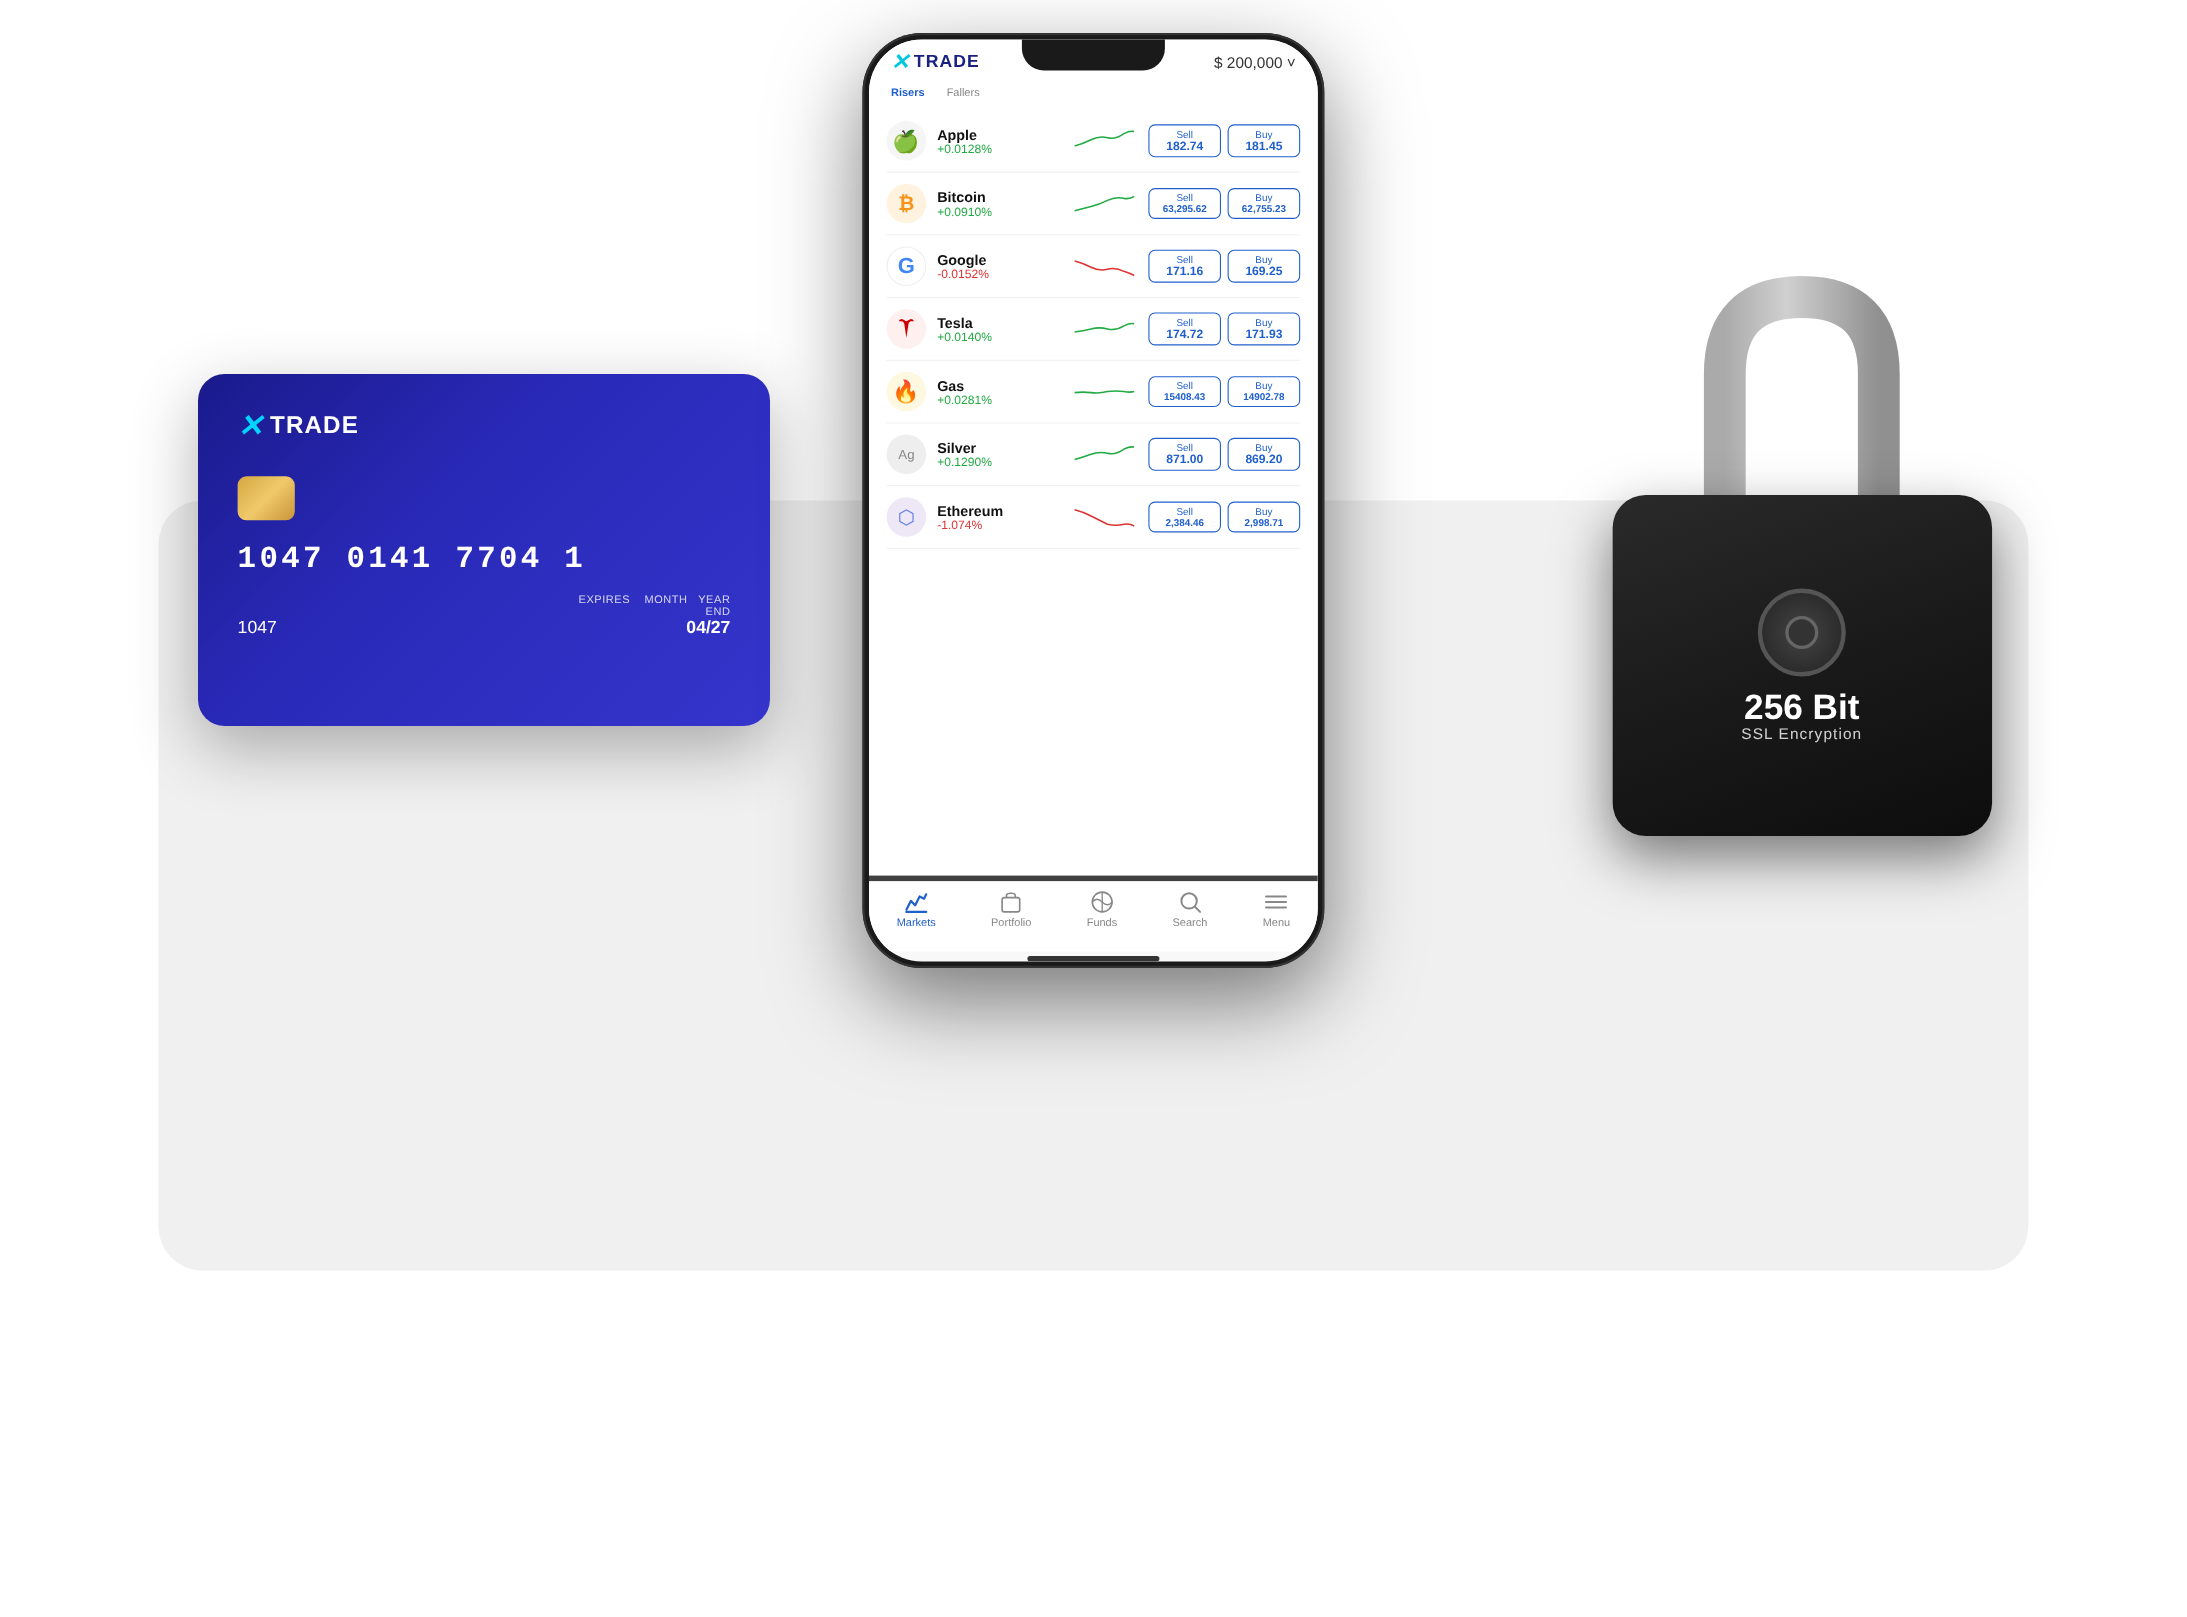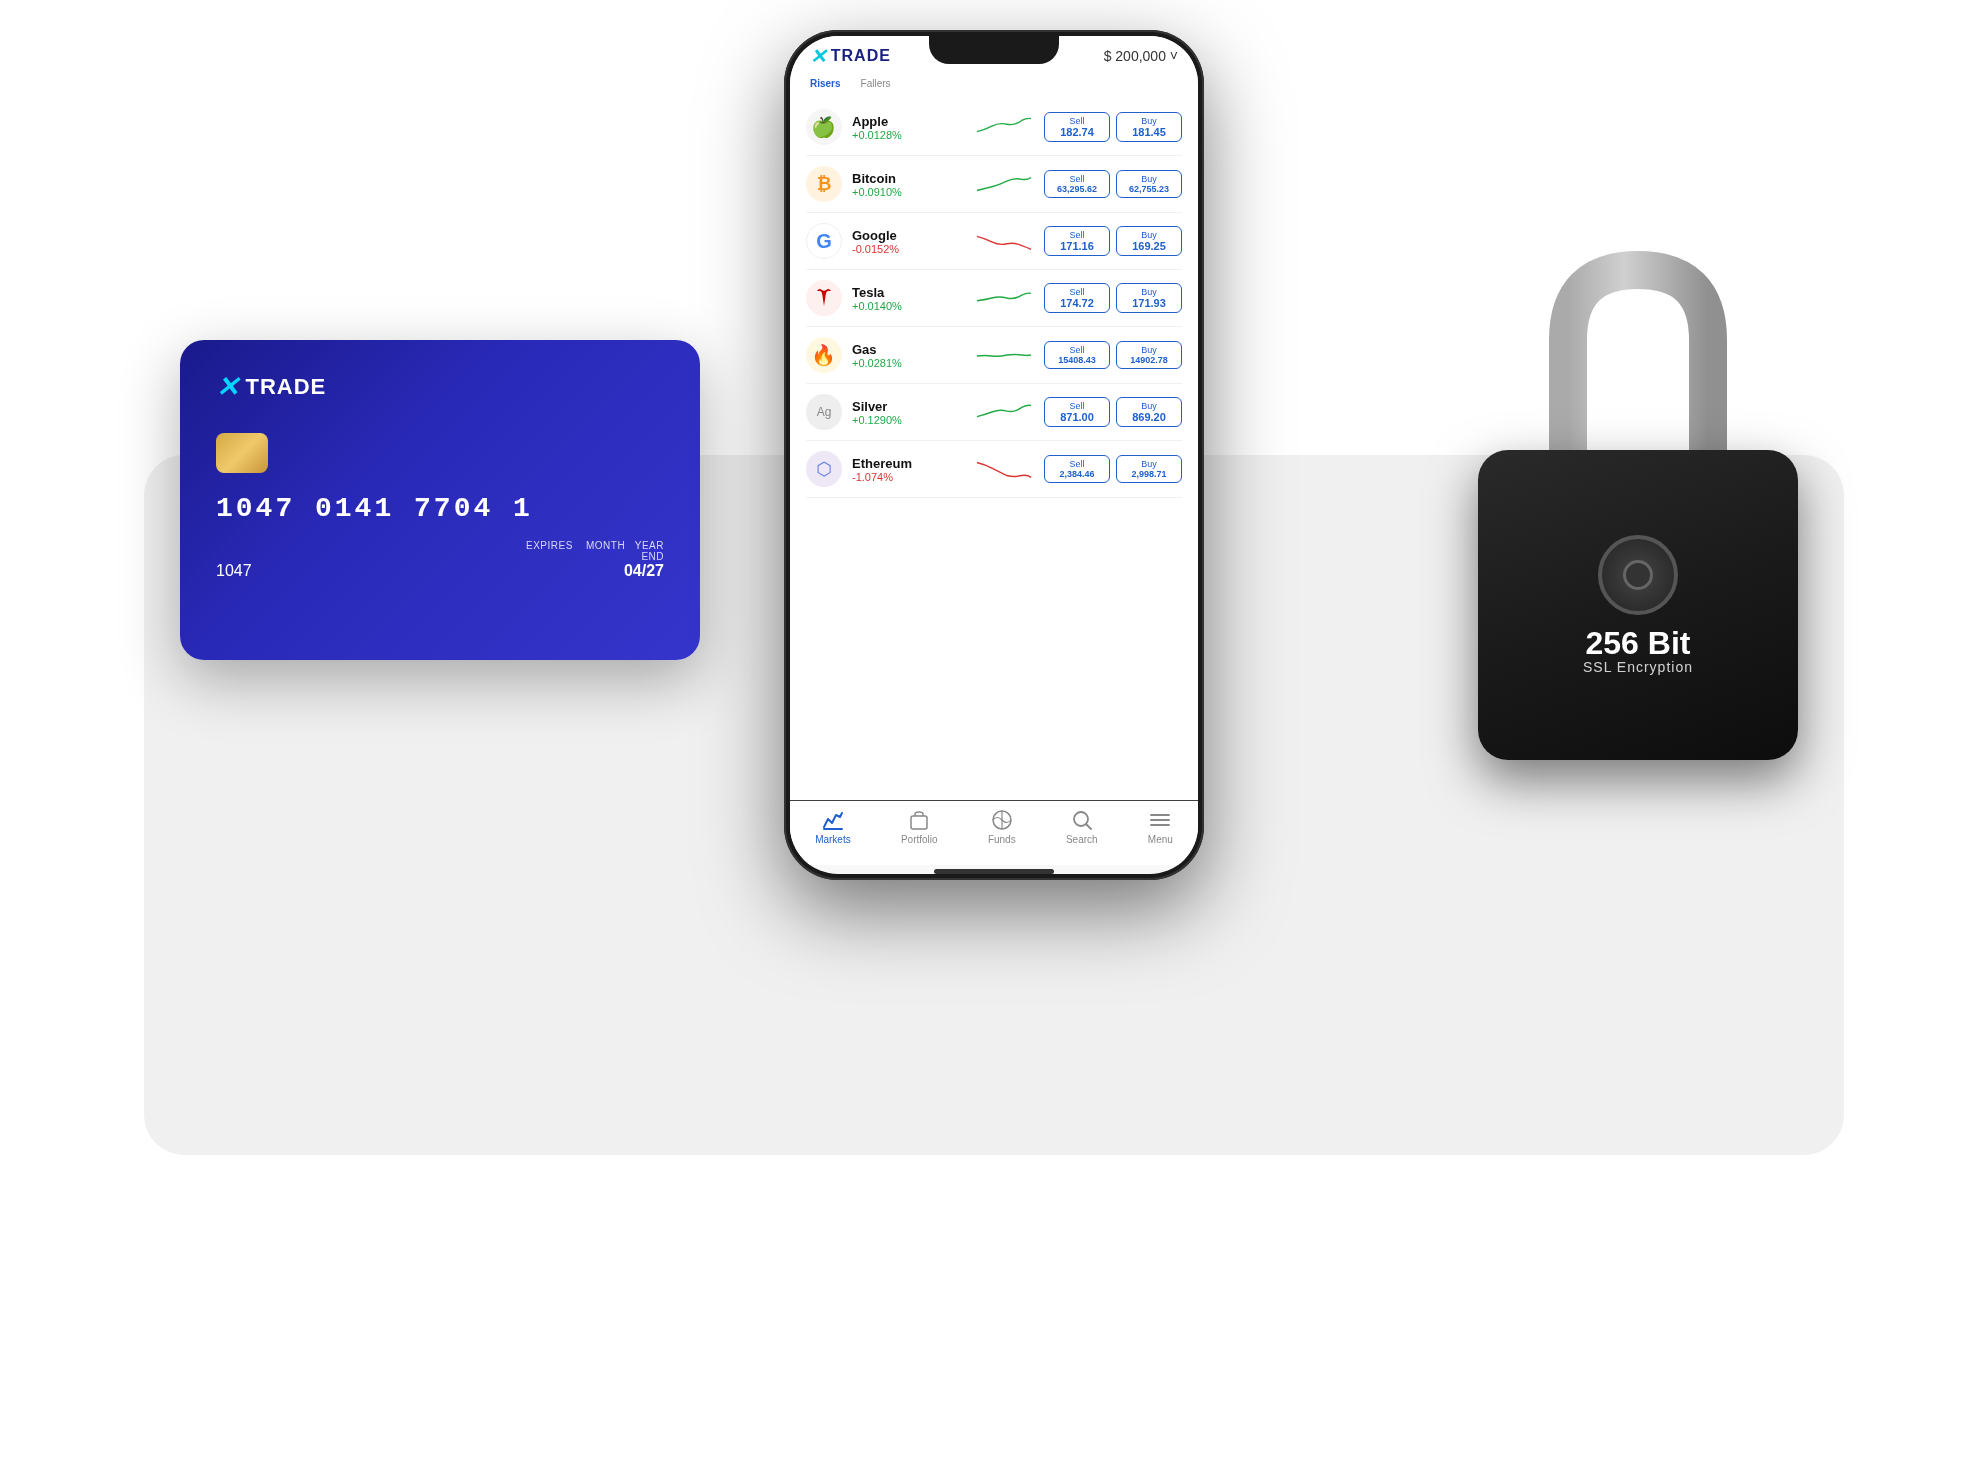--- a/index.html
+++ b/index.html
@@ -120,21 +120,21 @@
     .padlock {
       position: absolute;
       right: 160px;
       top: 230px;
       width: 380px;
       height: 560px;
       z-index: 2;
     }
 
     .padlock-body {
-      width: 320px;
+      width: 345px;
       height: 310px;
       background: linear-gradient(160deg, #2a2a2a 0%, #1a1a1a 50%, #0d0d0d 100%);
       border-radius: 30px;
       margin: -20px auto 0;
       display: flex;
       flex-direction: column;
       align-items: center;
       justify-content: center;
       position: relative;
       box-shadow: 0 20px 50px rgba(0,0,0,0.5);
@@ -436,21 +436,21 @@
       color: #2060cc;
       font-weight: 600;
     }
 
     
     .bottom-nav {
       background: white;
       display: flex;
       justify-content: space-around;
       padding: 8px 0 20px;
-      border-top: 1px solid #404040;
+      border-top: 5px solid #404040;
       flex-shrink: 0;
       text-align: right;
     }
 
     .nav-item {
       display: flex;
       flex-direction: column;
       align-items: center;
       gap: 3px;
       cursor: pointer;

